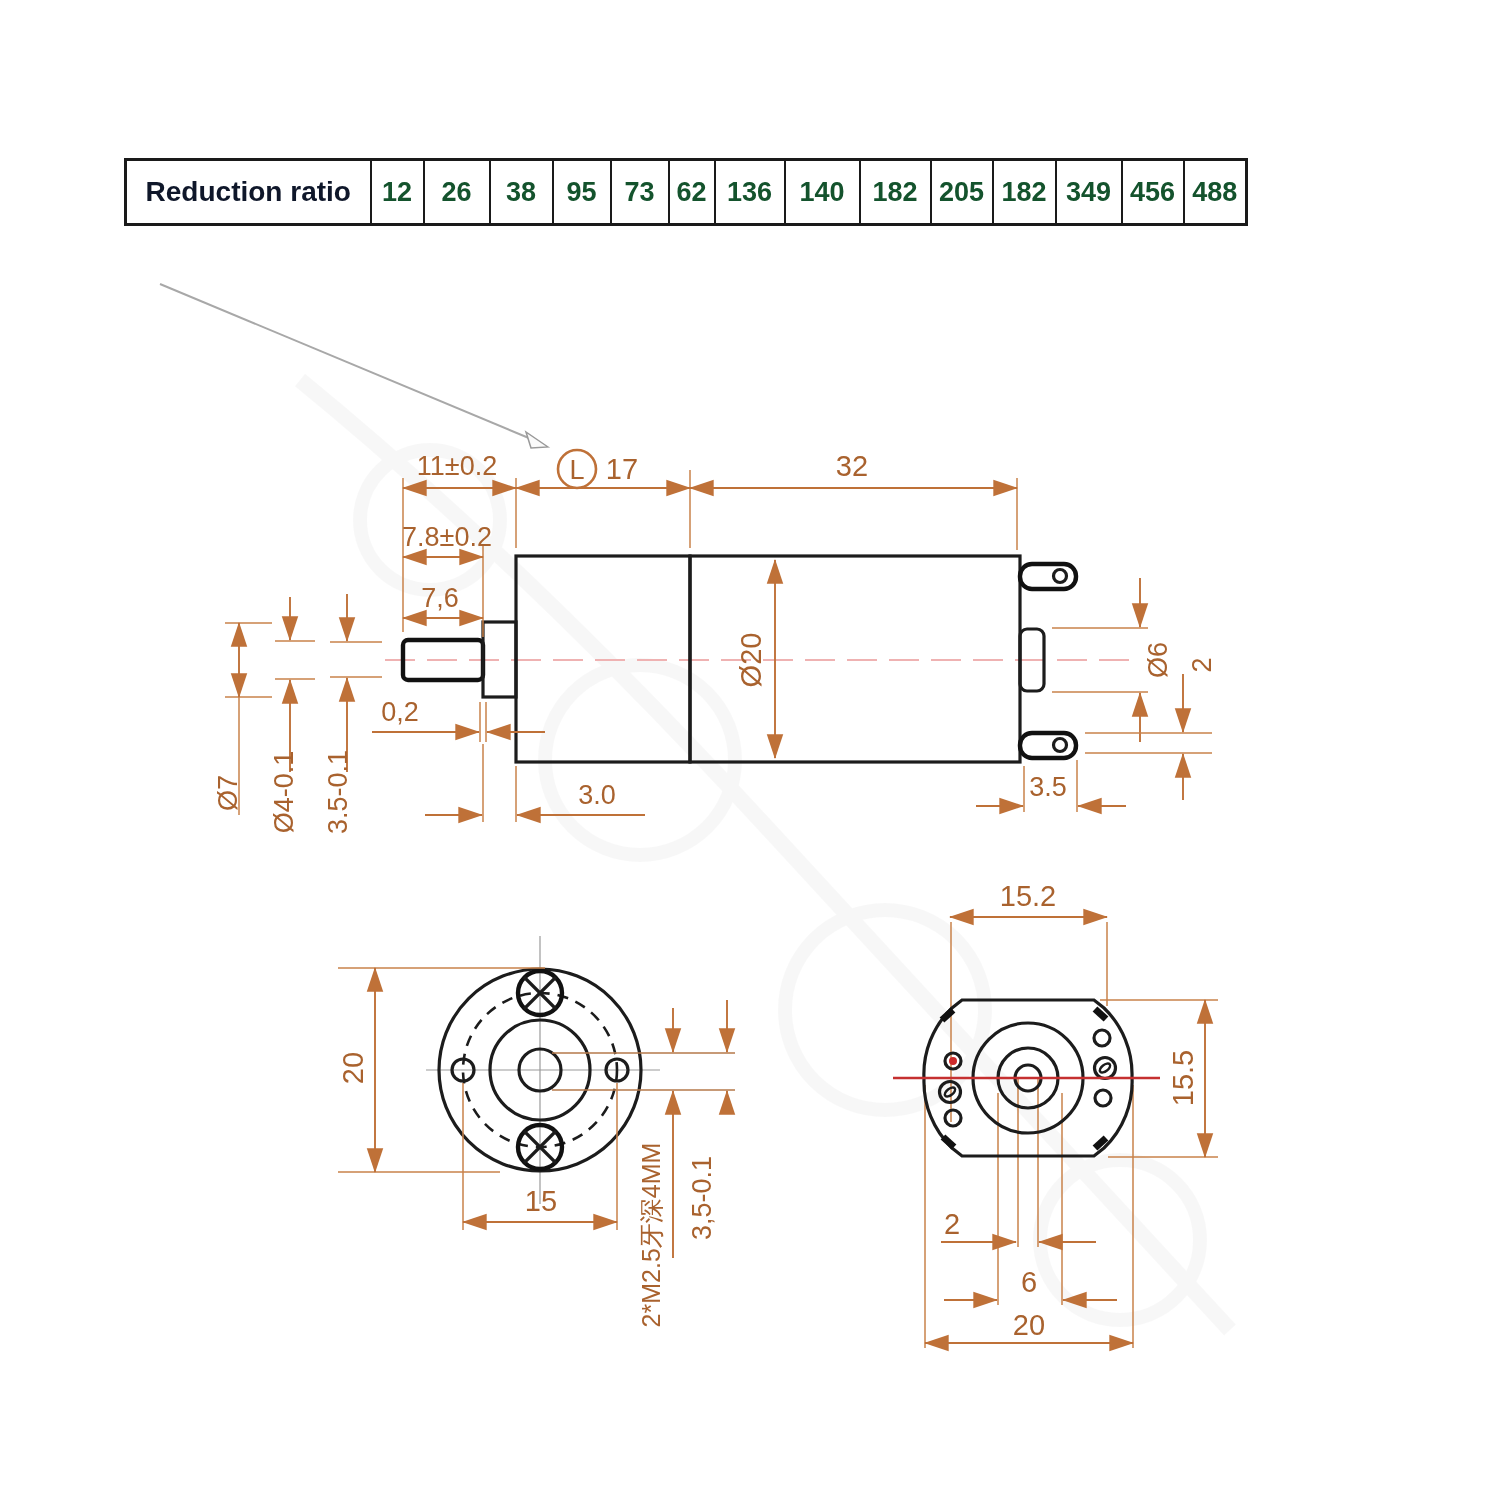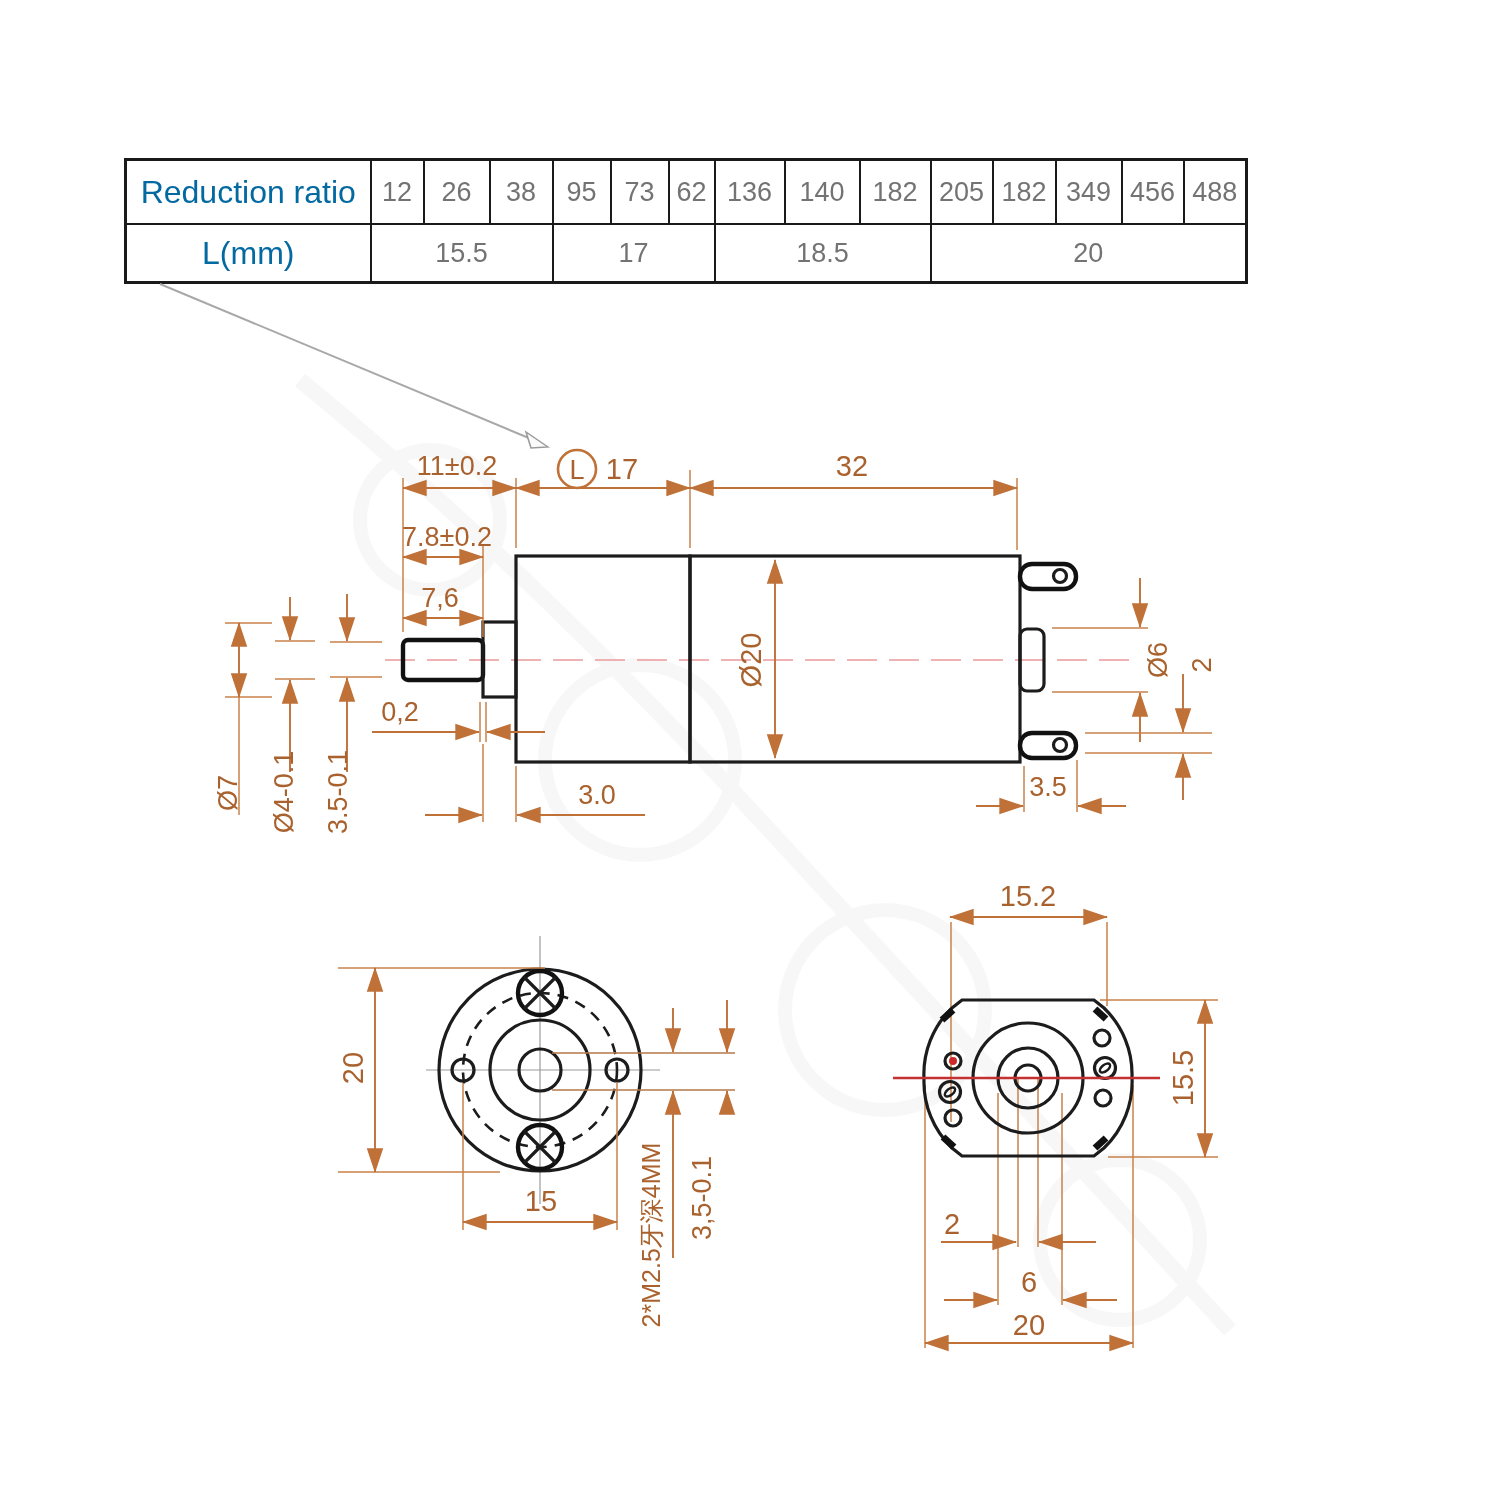--- a/index.html
+++ b/index.html
@@ -9,27 +9,27 @@
   }
   
   .spec-table{
     position:absolute;left:124px;top:158px;
     border-collapse:collapse;table-layout:fixed;
     background:#fff;
   }
   .spec-table td{
     border:2px solid #1a1a1a;
     text-align:center;vertical-align:middle;
-    font-size:27px;color:#737373;
-    padding:0;overflow:hidden;white-space:nowrap;
+    font-size:27px;color:#14532d;
+    padding:0;overflow:hidden;white-space:nowrap;font-weight:bold;
   }
   .spec-table{border:3px solid #1a1a1a;}
   .spec-table tr.r1 td{height:62px;}
   .spec-table tr.r2 td{height:56px;}
-  .spec-table td.hdr{font-weight:normal;font-size:32px;color:#0369a1;}
+  .spec-table td.hdr{font-weight:bold;font-size:28px;color:#0f172a;}
   
   svg{position:absolute;left:0;top:0;}
   .outline{fill:none;stroke:#1c1c1c;stroke-width:3.2;}
   .outline-th{fill:none;stroke:#111;stroke-width:4.4;}
   .dim{stroke:#bf7138;stroke-width:1.9;fill:none;}
   .ext{stroke:#c8824a;stroke-width:1.5;fill:none;}
   .cl{stroke:#efb2b2;stroke-width:1.8;fill:none;stroke-dasharray:30,12;}
   .cl2{stroke:#9a9a9a;stroke-width:1.2;fill:none;}
   .redline{stroke:#c53030;stroke-width:2.4;fill:none;}
   .flat-ln{stroke:#b5784a;stroke-width:1.6;fill:none;}
@@ -70,27 +70,20 @@
     <td>62</td>
     <td>136</td>
     <td>140</td>
     <td>182</td>
     <td>205</td>
     <td>182</td>
     <td>349</td>
     <td>456</td>
     <td>488</td>
   </tr>
-  <tr class="r2">
-    <td class="hdr">L(mm)</td>
-    <td colspan="3">15.5</td>
-    <td colspan="3">17</td>
-    <td colspan="3">18.5</td>
-    <td colspan="5">20</td>
-  </tr>
 </tbody>
   </table>
 
 <svg width="1500" height="1500" viewBox="0 0 1500 1500">
   <defs>
     <marker id="a" viewBox="0 0 12 8" refX="11.5" refY="4" markerWidth="13" markerHeight="9" orient="auto-start-reverse">
       <path d="M0,0 L12,4 L0,8 Z" fill="#bf7138"></path>
     </marker>
   </defs>
 

